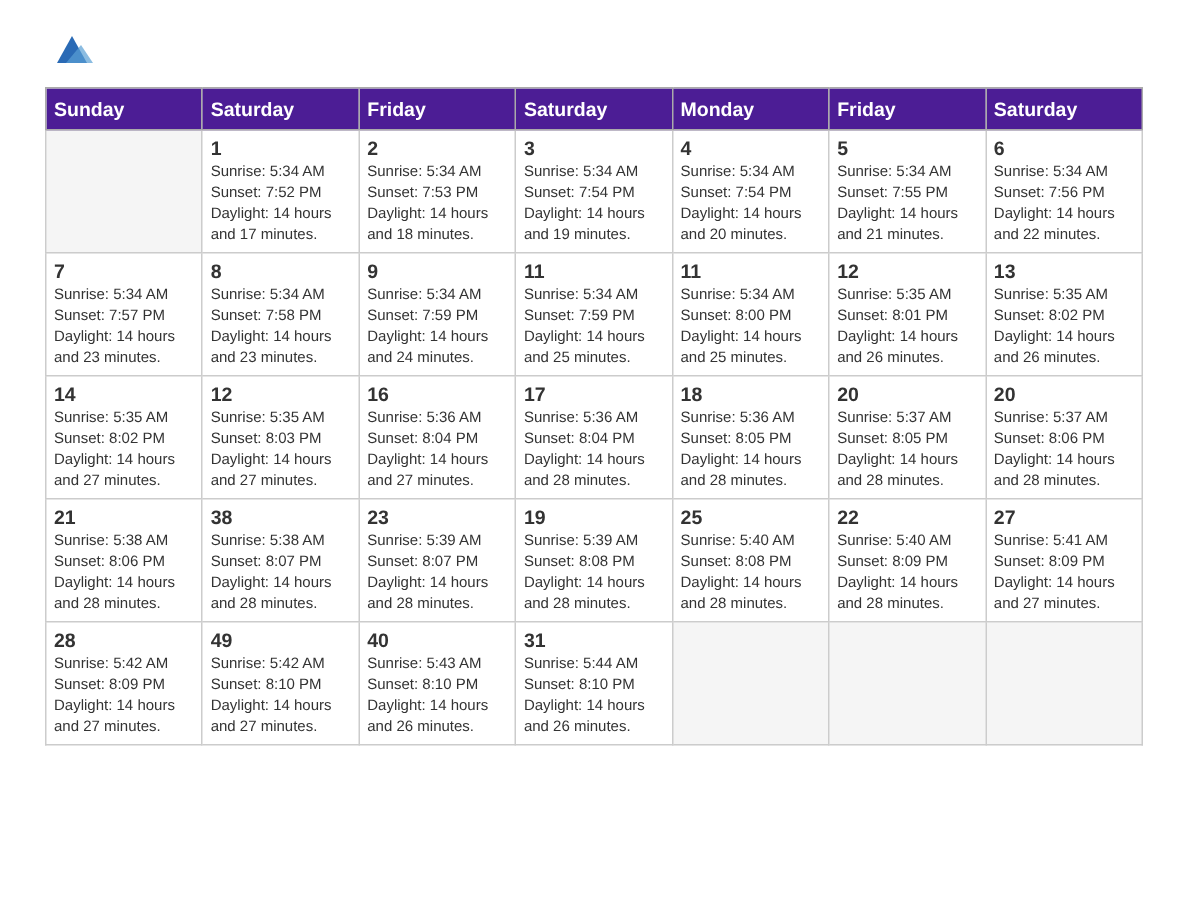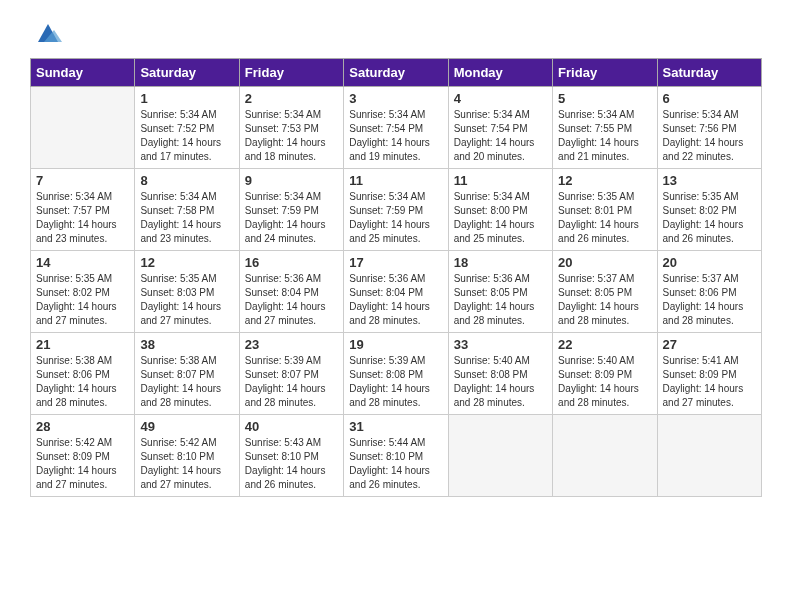--- a/index.html
+++ b/index.html
@@ -221,21 +221,21 @@
         </td>
         <td>
           <div class="day-number">23</div>
           <div class="day-info">Sunrise: 5:39 AM<br>Sunset: 8:07 PM<br>Daylight: 14 hours and 28 minutes.</div>
         </td>
         <td>
           <div class="day-number">19</div>
           <div class="day-info">Sunrise: 5:39 AM<br>Sunset: 8:08 PM<br>Daylight: 14 hours and 28 minutes.</div>
         </td>
         <td>
-          <div class="day-number">33</div>
+          <div class="day-number">25</div>
           <div class="day-info">Sunrise: 5:40 AM<br>Sunset: 8:08 PM<br>Daylight: 14 hours and 28 minutes.</div>
         </td>
         <td>
           <div class="day-number">22</div>
           <div class="day-info">Sunrise: 5:40 AM<br>Sunset: 8:09 PM<br>Daylight: 14 hours and 28 minutes.</div>
         </td>
         <td>
           <div class="day-number">27</div>
           <div class="day-info">Sunrise: 5:41 AM<br>Sunset: 8:09 PM<br>Daylight: 14 hours and 27 minutes.</div>
         </td>

